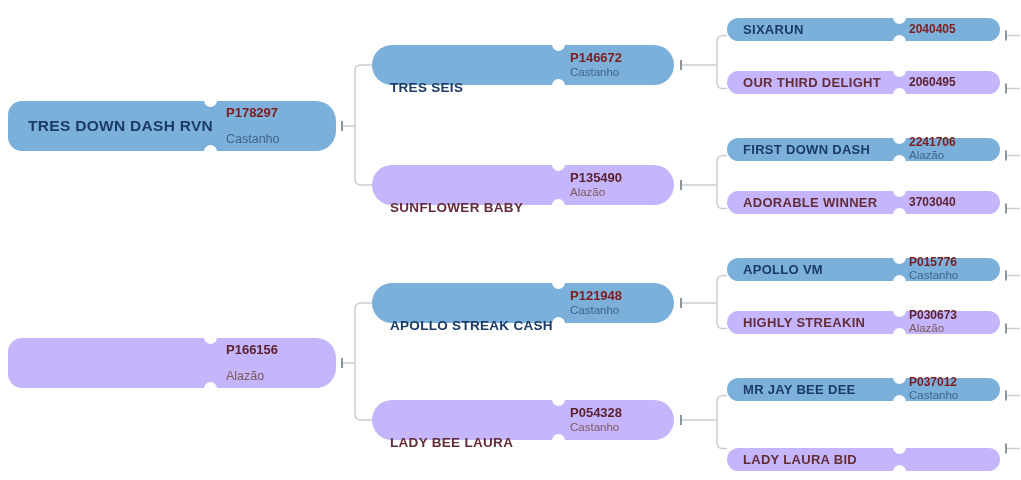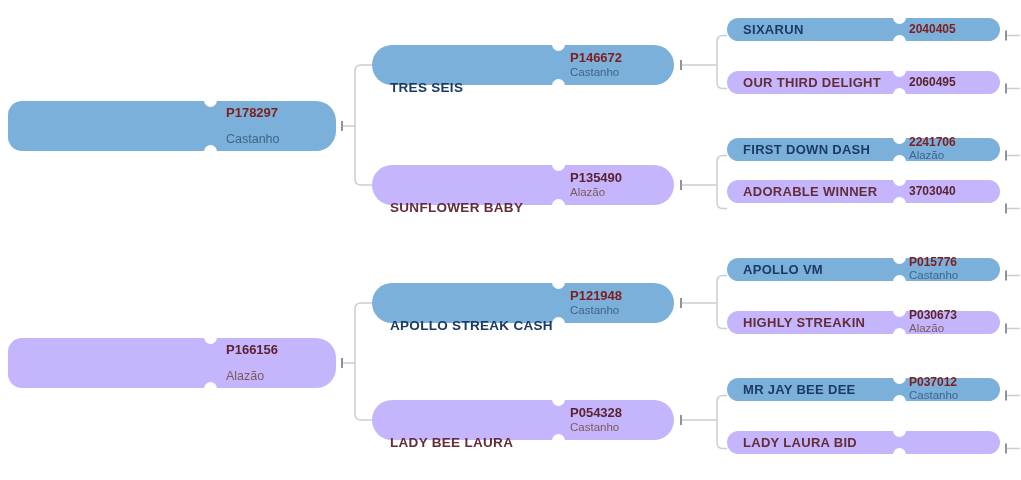--- a/index.html
+++ b/index.html
@@ -79,20 +79,21 @@
       <path d="M1006 35.5 H1020 M1006 88.5 H1020 M1006 155.5 H1020 M1006 208.5 H1020 M1006 275.5 H1020 M1006 328.5 H1020 M1006 395.5 H1020 M1006 448.5 H1020"></path>
     </g>
     <g fill="none" stroke="#8A959D" stroke-width="2">
       <path d="M342 121 V131 M342 358 V368"></path>
       <path d="M681 60 V70 M681 180 V190 M681 298 V308 M681 415 V425"></path>
       <path d="M1006 30.5 V40.5 M1006 83.5 V93.5 M1006 150.5 V160.5 M1006 203.5 V213.5 M1006 270.5 V280.5 M1006 323.5 V333.5 M1006 390.5 V400.5 M1006 443.5 V453.5"></path>
     </g>
   </svg>
 
   <div class="node gen1 male" style="left:8px;top:101px">
+    <span class="name">TRES DOWN DASH RVN</span>
     <div class="meta">
       <span class="reg">P178297</span>
       <span class="coat">Castanho</span>
     </div>
   </div>
   <div class="node gen1 female" style="left:8px;top:338px">
     <div class="meta">
       <span class="reg">P166156</span>
       <span class="coat">Alazão</span>
     </div>
@@ -141,21 +142,21 @@
       <span class="coat"></span>
     </div>
   </div>
   <div class="node gen3 male" style="left:727px;top:138px">
     <span class="name">FIRST DOWN DASH</span>
     <div class="meta">
       <span class="reg">2241706</span>
       <span class="coat">Alazão</span>
     </div>
   </div>
-  <div class="node gen3 female" style="left:727px;top:180px">
+  <div class="node gen3 female" style="left:727px;top:191px">
     <span class="name">ADORABLE WINNER</span>
     <div class="meta">
       <span class="reg">3703040</span>
       <span class="coat"></span>
     </div>
   </div>
   <div class="node gen3 male" style="left:727px;top:258px">
     <span class="name">APOLLO VM</span>
     <div class="meta">
       <span class="reg">P015776</span>
@@ -169,17 +170,17 @@
       <span class="coat">Alazão</span>
     </div>
   </div>
   <div class="node gen3 male" style="left:727px;top:378px">
     <span class="name">MR JAY BEE DEE</span>
     <div class="meta">
       <span class="reg">P037012</span>
       <span class="coat">Castanho</span>
     </div>
   </div>
-  <div class="node gen3 female" style="left:727px;top:431px">
+  <div class="node gen3 female" style="left:727px;top:448px">
     <span class="name">LADY LAURA BID</span>
   </div>
 
 </div>
 
 </body></html>

